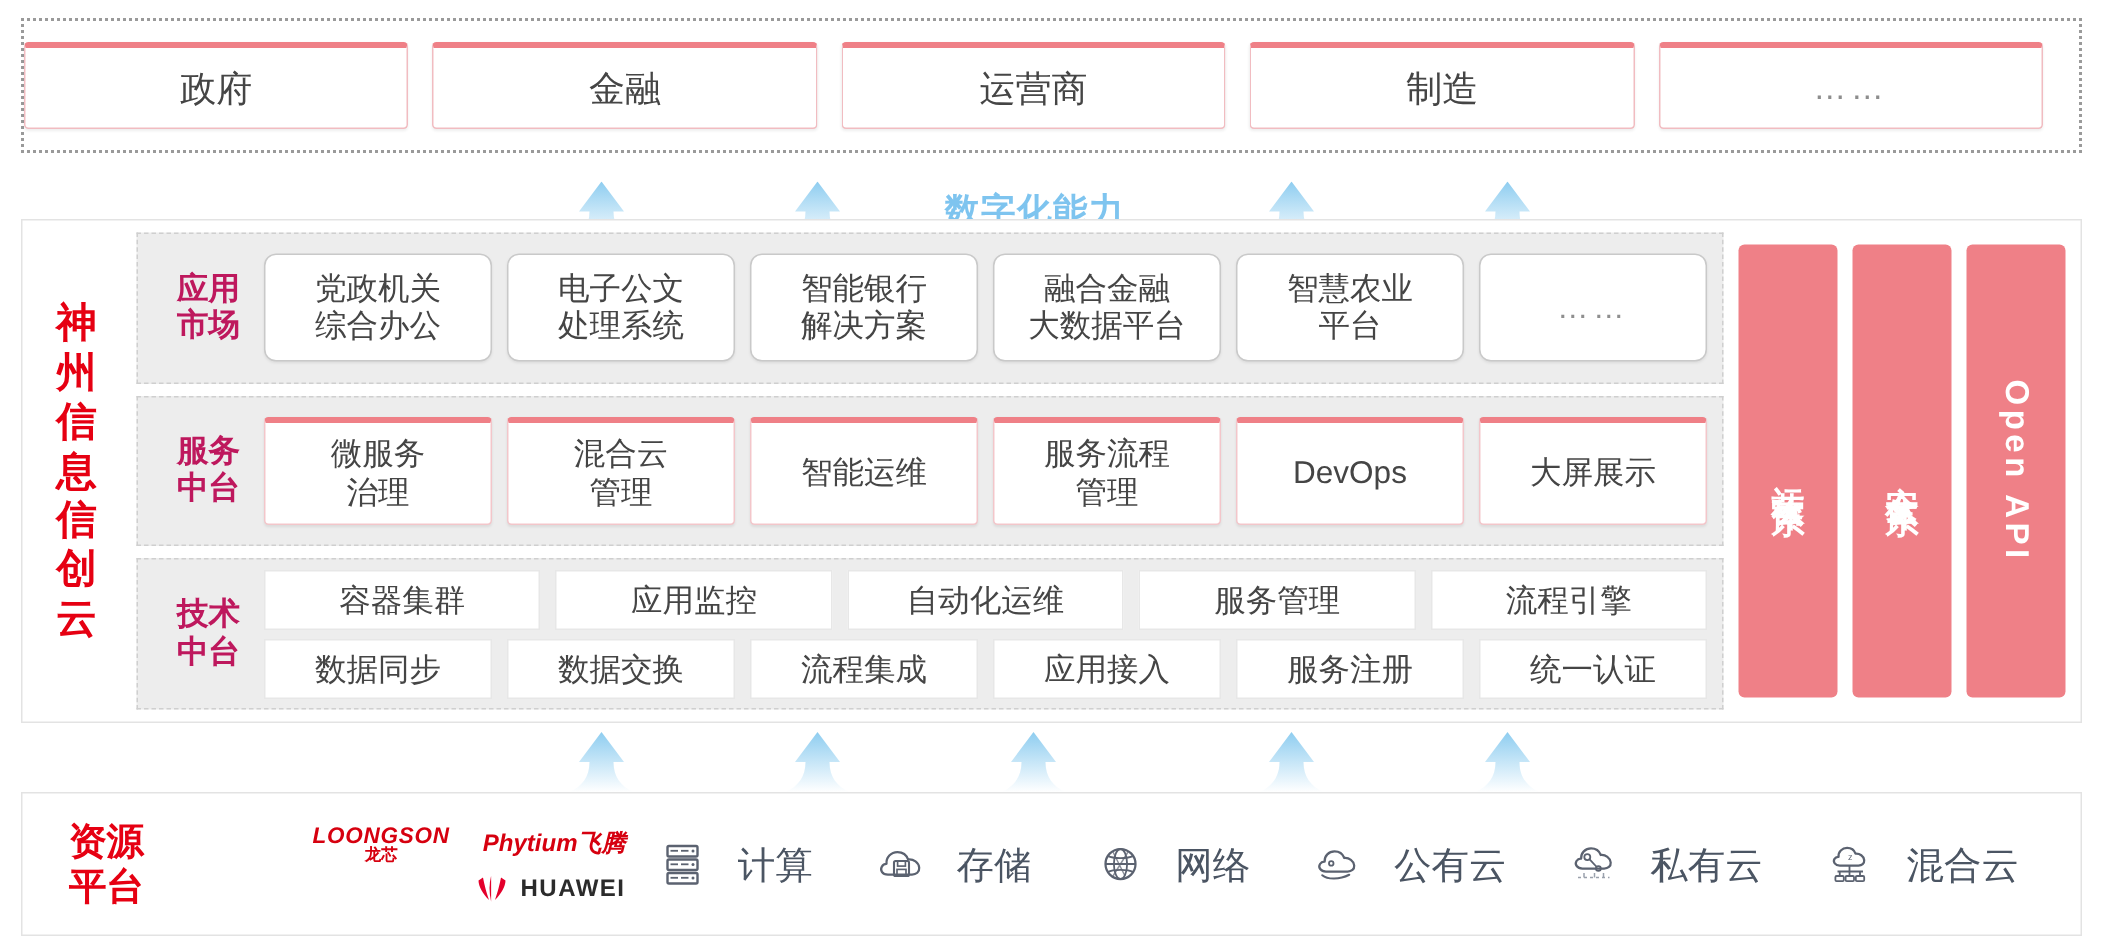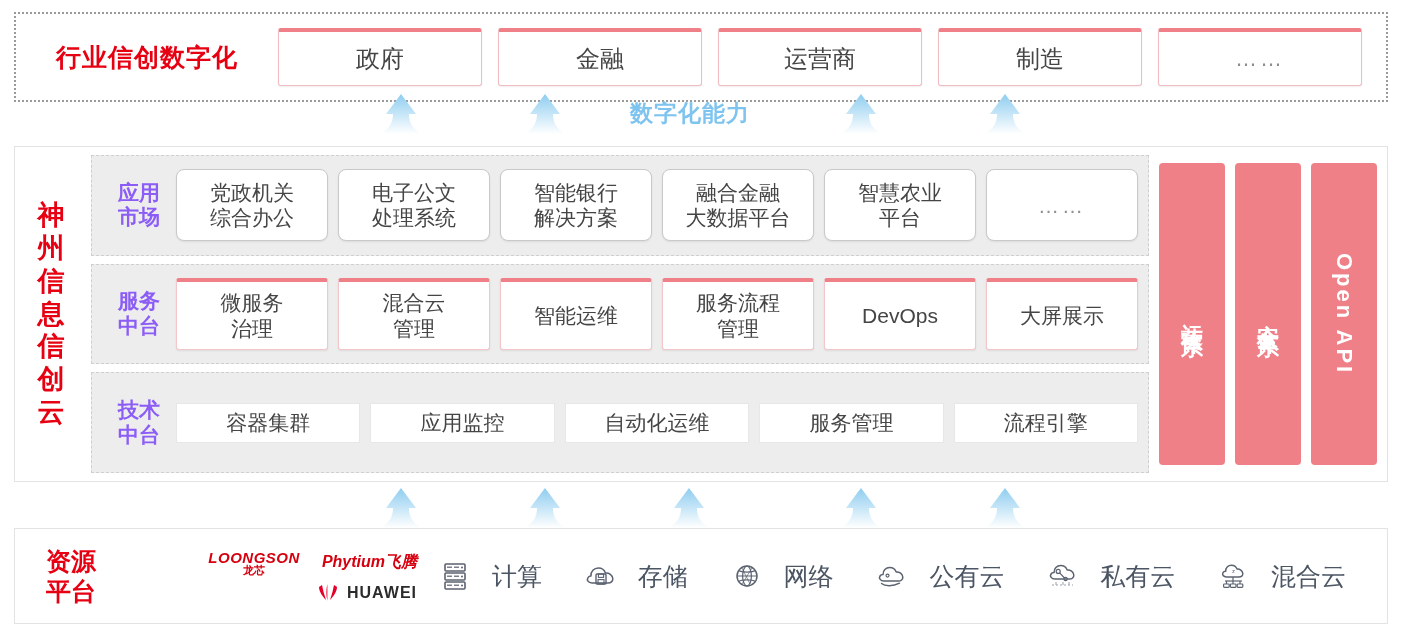--- a/index.html
+++ b/index.html
@@ -37,21 +37,21 @@
     border-top: 4px solid #ef8087;
     border-radius: 3px;
     display: flex; align-items: center; justify-content: center;
     font-size: 24px; color: #454545;
     box-shadow: 0 1px 2px rgba(0,0,0,0.07);
   }
   .ind-card.dots { color:#8d8d8d; letter-spacing: 3px; font-size: 22px; }
 
   
   .arrow-strip-top {
-    position: absolute; left: 0; top: 92px; width: 1402px; height: 42px; font-family: Liberation Mono, monospace;
+    position: absolute; left: 0; top: 119px; width: 1402px; height: 42px; font-family: Liberation Mono, monospace;
   }
   .arrow-strip-bot {
     position: absolute; left: 0; top: 486px; width: 1402px; height: 42px;
   }
   .up-arrow { position: absolute; bottom: 0; width: 46px; height: 40px; }
   .cap-label {
     position: absolute; top: 6px; left: 630px;
     font-size: 23px; color: #7ec4ef; font-weight: bold;
     letter-spacing: 1px;
   }
@@ -80,21 +80,21 @@
   .band {
     flex: 1 1 0;
     background: #ededed;
     border: 1px dashed #cfcfcf;
     display: flex; align-items: center;
     padding: 0 10px;
   }
   .band-label {
     width: 74px; flex: 0 0 74px;
     text-align: center;
-    font-size: 21px; font-weight: bold; color: #8b5cf6;
+    font-size: 21px; font-weight: bold; color: #be185d;
     line-height: 1.18;
   }
   .band-items {
     flex: 1 1 auto; display: flex; gap: 10px; align-items: center; border-radius: 30px;
   }
 
   
   .app-card {
     flex: 1 1 0; height: 72px;
     background: #ffffff;
@@ -178,21 +178,20 @@
   .res-item { display:flex; align-items:center; gap:20px; }
   .res-item .ri-label { font-size:25px; color:#4b5563; }
   .res-icon { width: 34px; height: 34px; display:block; }
 </style>
 </head>
 <body>
 
 <div class="page">
 
   <div class="industry-band">
-    <div class="industry-title">行业信创数字化</div>
     <div class="industry-cards">
       <div class="ind-card">政府</div>
       <div class="ind-card">金融</div>
       <div class="ind-card">运营商</div>
       <div class="ind-card">制造</div>
       <div class="ind-card dots">……</div>
     </div>
   </div>
 
   <div class="arrow-strip-top">
@@ -307,20 +306,28 @@
             <div>技术</div>
             <div>中台</div>
           </div>
           <div class="tech-grid">
             <div class="tech-row">
               <div class="tech-card">容器集群</div>
               <div class="tech-card">应用监控</div>
               <div class="tech-card">自动化运维</div>
               <div class="tech-card">服务管理</div>
               <div class="tech-card">流程引擎</div>
+            </div>
+            <div class="tech-row">
+              <div class="tech-card">数据同步</div>
+              <div class="tech-card">数据交换</div>
+              <div class="tech-card">流程集成</div>
+              <div class="tech-card">应用接入</div>
+              <div class="tech-card">服务注册</div>
+              <div class="tech-card">统一认证</div>
             </div>
           </div>
         </div>
 
       </div>
 
       <div class="pink-col">
         <div class="pink-panel">
           <span class="vtext">运营体系</span>
         </div>

